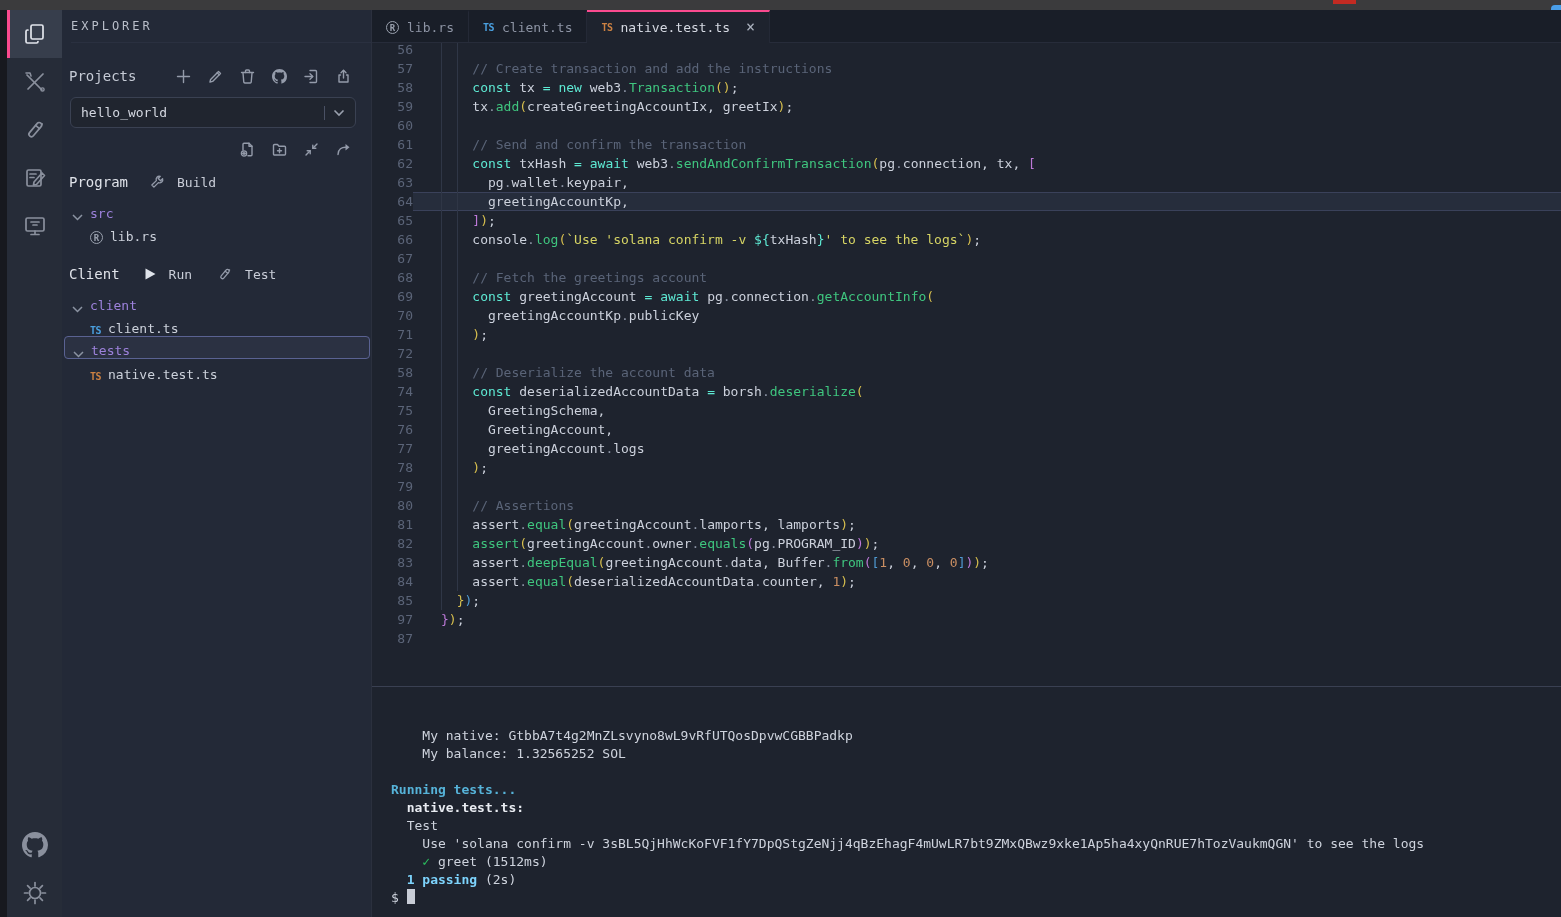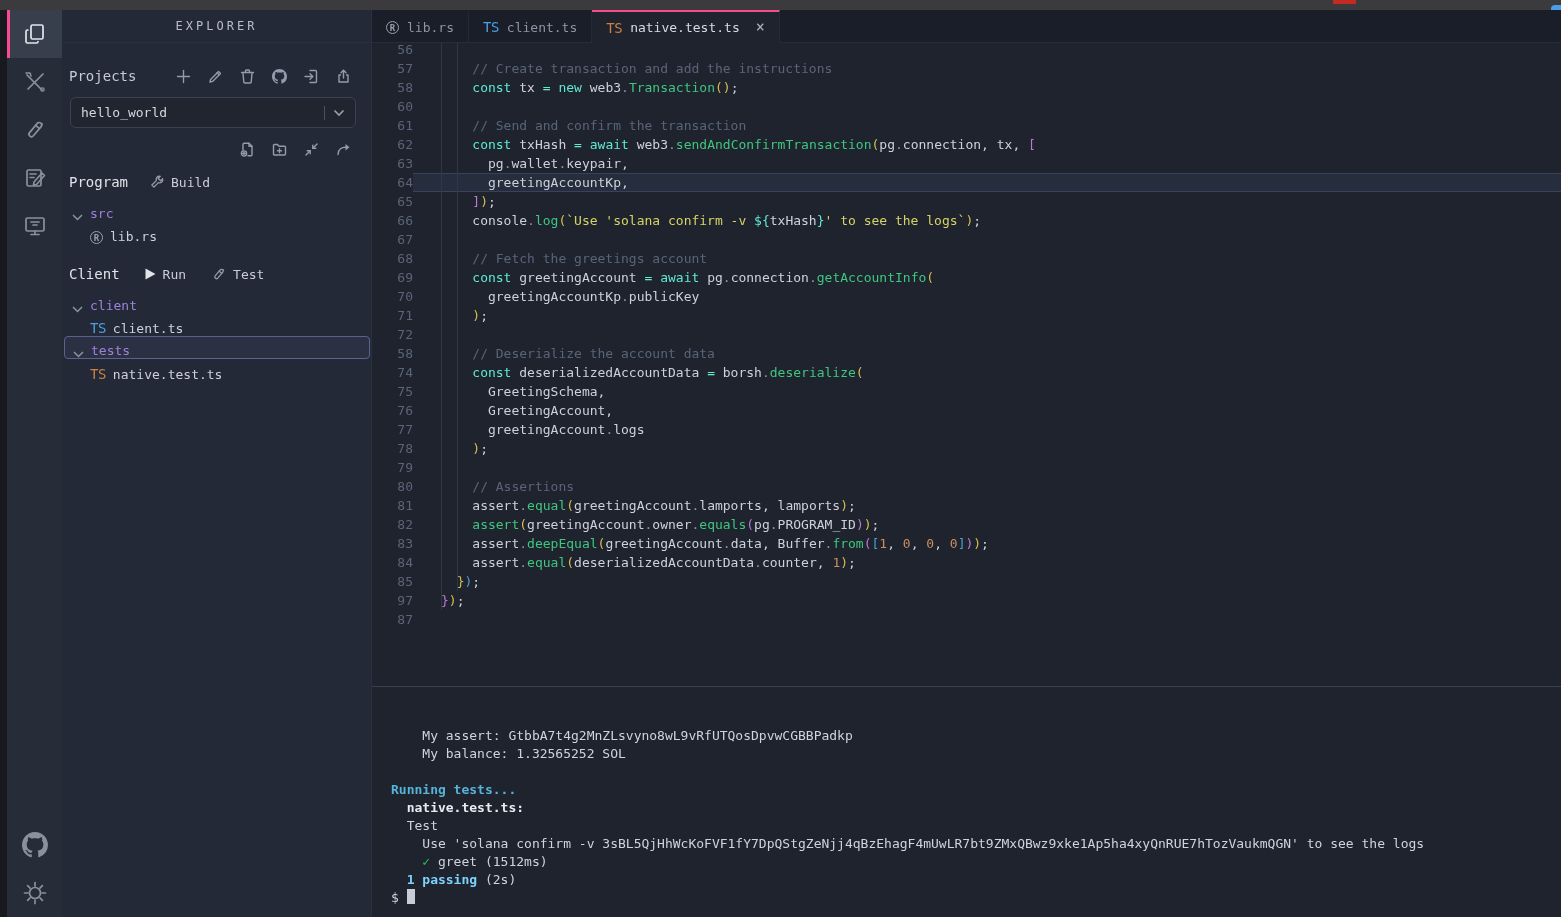--- a/index.html
+++ b/index.html
@@ -16,42 +16,42 @@
   
   .activity-bar{width:55px;background:#262c38;display:flex;flex-direction:column;}
   .ab-item{height:48px;display:flex;align-items:center;justify-content:center;
            border-left:3px solid transparent;padding-right:3px;color:#8a909d;cursor:pointer;}
   .ab-item.active{background:#373e4c;border-left-color:#fa4a8f;color:#e2e5ec;}
   .ab-item svg{stroke:currentColor;fill:none;stroke-width:1.7;stroke-linecap:round;stroke-linejoin:round;}
   .ab-item .fillme{fill:currentColor;stroke:none;}
   .ab-spacer{flex:1;}
   
   .sidebar{width:309px;background:#232937;border-right:1px solid #2b303e;display:flex;flex-direction:column;font-size:13px;}
-  .sb-header{height:32px;line-height:32px;text-align:center;color:#b9bec9;font-size:12px;
-             letter-spacing:3px;border-bottom:1px solid #2a3040;}
+  .sb-header{height:32px;line-height:32px;color:#b9bec9;font-size:12px;
+             letter-spacing:3px;border-bottom:1px solid #2a3040;margin-left:9px;}
   .icon-btn{color:#949baa;cursor:pointer;display:inline-flex;}
   .icon-btn svg{stroke:currentColor;fill:none;stroke-width:1.4;stroke-linecap:round;stroke-linejoin:round;}
   .projects-row{display:flex;align-items:center;margin:25px 20px 0 7px;}
   .projects-label{color:#c6cbd6;font-size:14px;}
   .proj-icons{margin-left:auto;display:flex;gap:17px;align-items:center;}
   .project-select{margin:13px 15px 0 8px;height:29px;border:1px solid #3a4152;border-radius:6px;
                   display:flex;align-items:center;padding:0 10px;color:#d3d7e0;background:#20252f;cursor:pointer;}
   .sel-sep{margin-left:auto;width:1px;height:14px;background:#4a5164;}
   .sel-chevron{margin-left:8px;color:#9aa1ae;}
   .file-actions{display:flex;justify-content:flex-end;gap:17px;margin:14px 20px 0 0;}
   .section-row{display:flex;align-items:center;margin:17px 0 0 7px;}
   .section-title{color:#e0e3ea;font-size:14px;}
-  .sec-btn{display:flex;align-items:center;gap:7px;color:#c9cdd8;cursor:pointer;}
+  .sec-btn{display:flex;align-items:center;gap:13px;color:#c9cdd8;cursor:pointer;}
   .tree{margin-top:8px;}
   .tree-row{height:23px;display:flex;align-items:flex-end;padding-left:10px;color:#ccd1db;cursor:pointer;box-sizing:border-box;}
   .tree-row .chev{color:#8b93a2;margin-right:7px;display:inline-flex;}
   .folder-name{color:#9d82dc;}
   .tree-row.file{padding-left:28px;gap:7px;}
   .tree-row.selected{background:#2b3142;border:1px solid #5a6292;border-radius:4px;margin:0 1px 0 2px;padding-left:8px;}
-  .ts-badge{font-size:14px;font-weight:normal;letter-spacing:-0.5px;}
+  .ts-badge{font-size:10px;font-weight:bold;letter-spacing:-0.5px;}
   .ts-badge.blue{color:#4aa0e0;}
   .ts-badge.orange{color:#cc8142;}
   .ic-rust{width:13px;height:13px;border:1px solid #9aa1ae;border-radius:50%;color:#9aa1ae;
            font-size:9px;line-height:13px;text-align:center;box-sizing:border-box;font-weight:bold;}
   
   .main{flex:1;display:flex;flex-direction:column;min-width:0;background:#1e232e;}
   .tab-bar{height:32px;background:#191e28;display:flex;border-bottom:1px solid #272c3a;}
   .tab{display:flex;align-items:center;gap:8px;padding:0 14px;font-size:13px;color:#8d94a4;
        border-right:1px solid #242936;border-top:2px solid transparent;height:32px;box-sizing:border-box;cursor:pointer;}
   .tab.active{background:#1e232e;color:#d6dae3;border-top-color:#fa4a8f;height:33px;margin-bottom:-1px;}
@@ -348,20 +348,21 @@
           <span>native.test.ts</span>
           <span class="close">×</span>
         </div>
       </div>
 
     <div class="editor">
       <div class="code-scroll">
           <div class="crow"><span class="ln">56</span><span class="ct"></span></div>
           <div class="crow"><span class="ln">57</span><span class="ct"><span class="tk-cm">    // Create transaction and add the instructions</span></span></div>
           <div class="crow"><span class="ln">58</span><span class="ct"><span class="tk-fg">    </span><span class="tk-kw">const</span><span class="tk-fg"> tx </span><span class="tk-kw">=</span><span class="tk-fg"> </span><span class="tk-kw">new</span><span class="tk-fg"> web3</span><span class="tk-dot">.</span><span class="tk-fn">Transaction</span><span class="tk-p1">()</span><span class="tk-fg">;</span></span></div>
+          <div class="crow"><span class="ln">59</span><span class="ct"><span class="tk-fg">    tx</span><span class="tk-dot">.</span><span class="tk-fn">add</span><span class="tk-p1">(</span><span class="tk-fg">createGreetingAccountIx, greetIx</span><span class="tk-p1">)</span><span class="tk-fg">;</span></span></div>
           <div class="crow"><span class="ln">60</span><span class="ct"></span></div>
           <div class="crow"><span class="ln">61</span><span class="ct"><span class="tk-cm">    // Send and confirm the transaction</span></span></div>
           <div class="crow"><span class="ln">62</span><span class="ct"><span class="tk-fg">    </span><span class="tk-kw">const</span><span class="tk-fg"> txHash </span><span class="tk-kw">=</span><span class="tk-fg"> </span><span class="tk-kw">await</span><span class="tk-fg"> web3</span><span class="tk-dot">.</span><span class="tk-fn">sendAndConfirmTransaction</span><span class="tk-p1">(</span><span class="tk-fg">pg</span><span class="tk-dot">.</span><span class="tk-fg">connection, tx, </span><span class="tk-p2">[</span></span></div>
           <div class="crow"><span class="ln">63</span><span class="ct"><span class="tk-fg">      pg</span><span class="tk-dot">.</span><span class="tk-fg">wallet</span><span class="tk-dot">.</span><span class="tk-fg">keypair,</span></span></div>
           <div class="crow cur"><span class="ln">64</span><span class="ct"><span class="tk-fg">      greetingAccountKp,</span></span></div>
           <div class="crow"><span class="ln">65</span><span class="ct"><span class="tk-fg">    </span><span class="tk-p2">]</span><span class="tk-p1">)</span><span class="tk-fg">;</span></span></div>
           <div class="crow"><span class="ln">66</span><span class="ct"><span class="tk-fg">    console</span><span class="tk-dot">.</span><span class="tk-fn">log</span><span class="tk-p1">(</span><span class="tk-str">`Use 'solana confirm -v </span><span class="tk-kw">${</span><span class="tk-fg">txHash</span><span class="tk-kw">}</span><span class="tk-str">' to see the logs`</span><span class="tk-p1">)</span><span class="tk-fg">;</span></span></div>
           <div class="crow"><span class="ln">67</span><span class="ct"></span></div>
           <div class="crow"><span class="ln">68</span><span class="ct"><span class="tk-cm">    // Fetch the greetings account</span></span></div>
           <div class="crow"><span class="ln">69</span><span class="ct"><span class="tk-fg">    </span><span class="tk-kw">const</span><span class="tk-fg"> greetingAccount </span><span class="tk-kw">=</span><span class="tk-fg"> </span><span class="tk-kw">await</span><span class="tk-fg"> pg</span><span class="tk-dot">.</span><span class="tk-fg">connection</span><span class="tk-dot">.</span><span class="tk-fn">getAccountInfo</span><span class="tk-p1">(</span></span></div>
@@ -383,21 +384,21 @@
           <div class="crow"><span class="ln">85</span><span class="ct"><span class="tk-fg">  </span><span class="tk-p1">}</span><span class="tk-p3">)</span><span class="tk-fg">;</span></span></div>
           <div class="crow"><span class="ln">97</span><span class="ct"><span class="tk-p2">}</span><span class="tk-p1">)</span><span class="tk-fg">;</span></span></div>
           <div class="crow"><span class="ln">87</span><span class="ct"></span></div>
         </div>
       <div class="guide g1"></div>
       <div class="guide g2"></div>
     </div>
 
     <div class="terminal">
       <div>
-          <div class="trow"><span class="t-fg">    My assert: GtbbA7t4g2MnZLsvyno8wL9vRfUTQosDpvwCGBBPadkp</span></div>
+          <div class="trow"><span class="t-fg">    My native: GtbbA7t4g2MnZLsvyno8wL9vRfUTQosDpvwCGBBPadkp</span></div>
           <div class="trow"><span class="t-fg">    My balance: 1.32565252 SOL</span></div>
           <div class="trow"></div>
           <div class="trow"><span class="t-cyanb">Running tests...</span></div>
           <div class="trow"><span class="t-whiteb">  native.test.ts:</span></div>
           <div class="trow"><span class="t-fg">  Test</span></div>
           <div class="trow"><span class="t-fg">    Use 'solana confirm -v 3sBL5QjHhWcKoFVF1fY7DpQStgZeNjj4qBzEhagF4mUwLR7bt9ZMxQBwz9xke1Ap5ha4xyQnRUE7hTozVaukmQGN' to see the logs</span></div>
           <div class="trow"><span class="t-fg">    </span><span class="t-green">✓</span><span class="t-fg"> greet (1512ms)</span></div>
           <div class="trow"><span class="t-fg">  </span><span class="t-greenb">1 passing</span><span class="t-fg"> (2s)</span></div>
           <div class="trow"><span class="t-fg">$ </span><span class="cursor"></span></div>
         </div>

